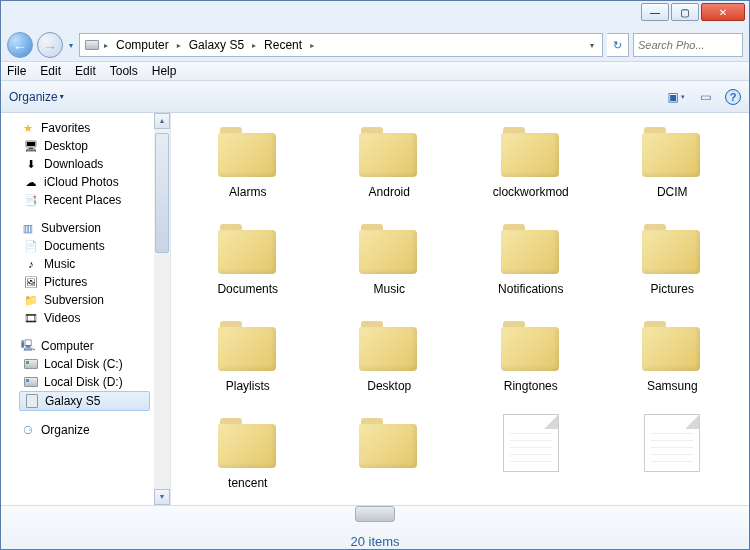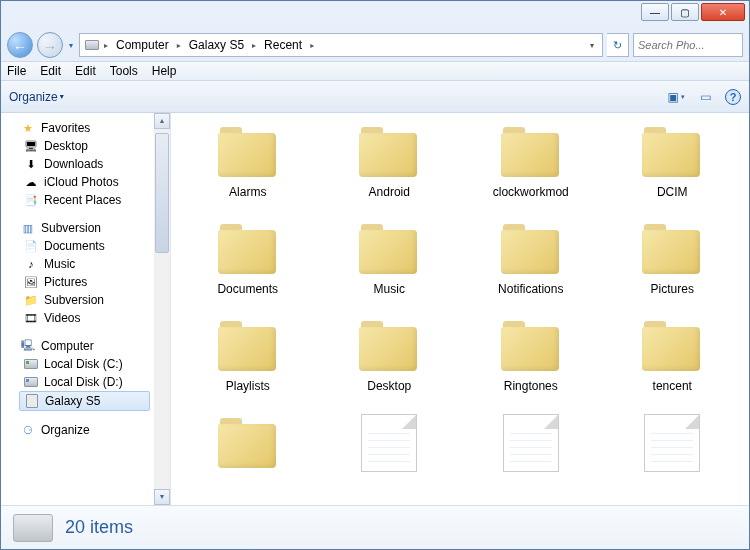--- a/index.html
+++ b/index.html
@@ -63,21 +63,21 @@
 .cell { display: flex; flex-direction: column; align-items: center; font-size: 12px; cursor: default; }
 .folder-ic { width: 72px; height: 58px; position: relative; margin-bottom: 4px; }
 .folder-ic::before { content: ""; position: absolute; left: 8px; top: 4px; width: 22px; height: 10px; background: #e8d393; border-radius: 3px 3px 0 0; }
 .folder-ic::after { content: ""; position: absolute; left: 6px; top: 10px; width: 58px; height: 44px; background: linear-gradient(135deg,#f6e7a8,#e4c76a); border-radius: 2px 4px 4px 4px; box-shadow: inset -2px -2px 4px rgba(0,0,0,0.08); }
 .file-ic { width: 56px; height: 58px; position: relative; margin: 0 8px 4px 8px; background: #fff; border: 1px solid #ccc; }
 .file-ic::before { content: ""; position: absolute; right: 0; top: 0; width: 14px; height: 14px; background: linear-gradient(135deg,#fff 48%,#d8d8d8 52%); }
 .file-ic .lines { position: absolute; left: 6px; right: 6px; top: 18px; bottom: 6px; background: repeating-linear-gradient(#eaeef6 0 1px, transparent 1px 7px); }
 .cell .label { min-height: 15px; text-align: center; }
 
 
-.statusbar { height: 44px; border-top: 1px solid #d6dee9; background: linear-gradient(#f8fbfe,#eef3f9); display: flex; align-items: center; padding: 0 12px; gap: 12px; font-size: 18px; color: #2b5fa4; }
+.statusbar { height: 44px; border-top: 1px solid #d6dee9; background: linear-gradient(#f8fbfe,#eef3f9); display: flex; align-items: center; padding: 0 12px; gap: 12px; font-size: 13px; color: #2b5fa4; flex-direction: column; }
 .status-ic { width: 40px; height: 28px; position: relative; }
 .status-ic::after { content: ""; position: absolute; inset: 0; background: linear-gradient(#e8ecef,#c0c6cc); border-radius: 3px; border: 1px solid #a9b1b9; }
 
 
 .drv { width: 14px; height: 10px; background: linear-gradient(#e8ecef,#b8c0c8); border: 1px solid #8b96a2; border-radius: 1px; display: inline-block; position: relative; }
 .drv.c::after, .drv.d::after, .drv.e::after { content: ""; position: absolute; left: 1px; top: 1px; width: 3px; height: 3px; background: #5aa85a; }
 .drv.d::after { background: #5a8ed8; } .drv.e::after { background: #5a8ed8; }
 .dev { width: 12px; height: 14px; border: 1px solid #8b96a2; border-radius: 1px; background: #e8ecef; display: inline-block; }
 </style>
 </head>
@@ -273,20 +273,24 @@
           <div class="cell">
             <div class="folder-ic"></div>
             <div class="label">Desktop</div>
           </div>
           <div class="cell">
             <div class="folder-ic"></div>
             <div class="label">Ringtones</div>
           </div>
           <div class="cell">
             <div class="folder-ic"></div>
+            <div class="label">Samsung</div>
+          </div>
+          <div class="cell">
+            <div class="folder-ic"></div>
             <div class="label">tencent</div>
           </div>
           <div class="cell">
             <div class="folder-ic"></div>
             <div class="label"></div>
           </div>
           <div class="cell">
             <div class="file-ic">
               <div class="lines"></div>
             </div>

